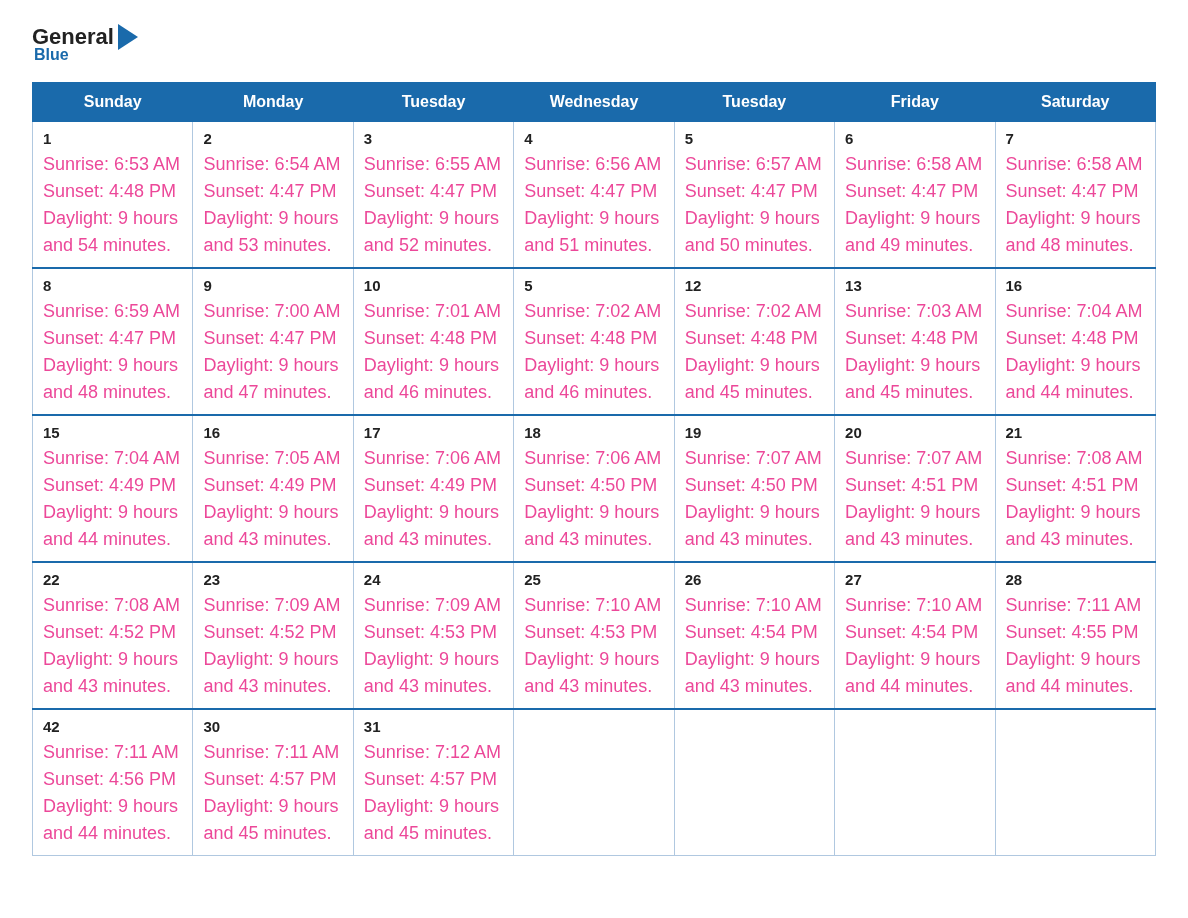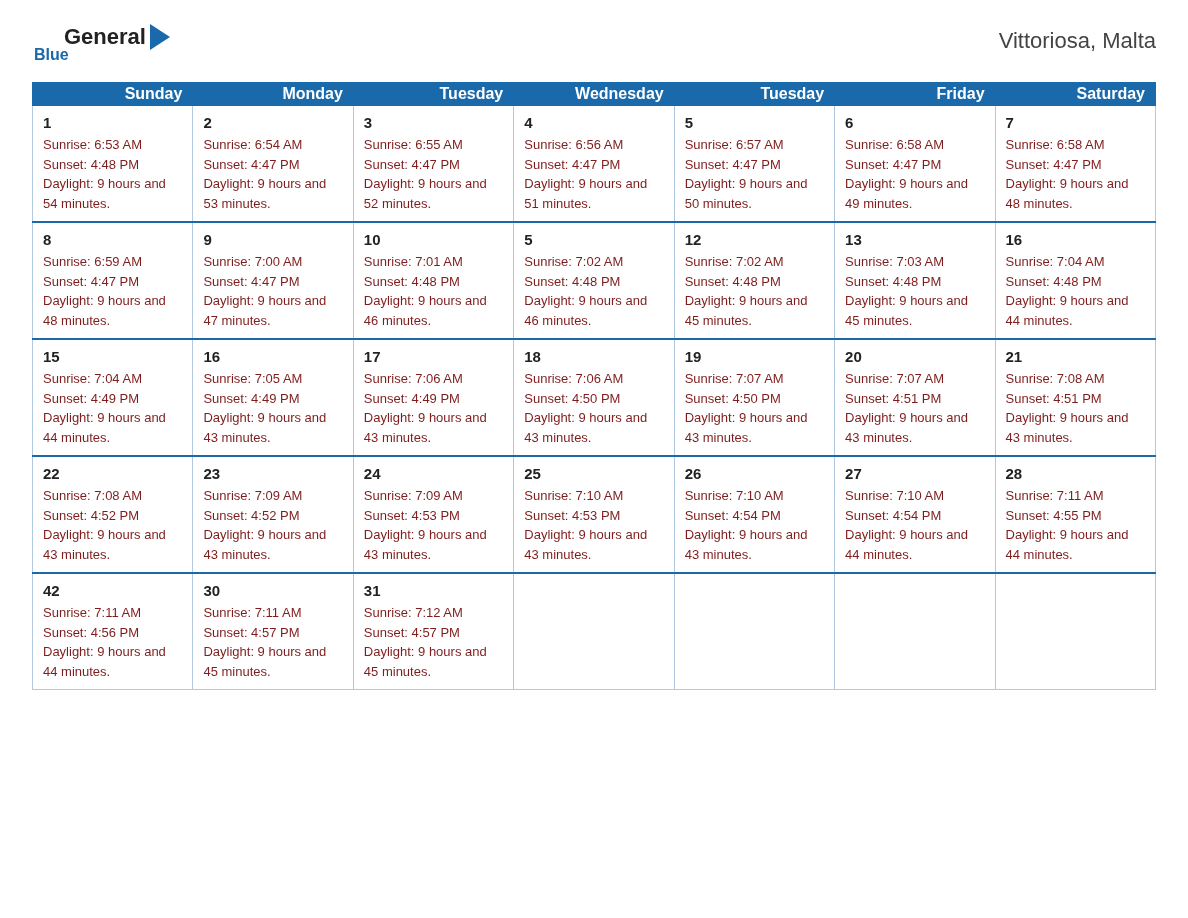--- a/index.html
+++ b/index.html
@@ -21,21 +21,20 @@
       display: flex;
       flex-direction: column;
       align-items: flex-start;
     }
     .logo-top {
       display: flex;
       align-items: flex-end;
       font-size: 22px;
       font-weight: bold;
       color: #222;
-      margin-left: 32px;
     }
     .logo-general {
       color: #222;
       font-size: 22px;
       font-weight: bold;
     }
     .logo-arrow {
       width: 0;
       height: 0;
       border-top: 13px solid transparent;
@@ -69,42 +68,42 @@
     .calendar {
       width: 100%;
       border-collapse: collapse;
       border: 1px solid #1a6aab;
     }
     .calendar thead tr th {
       background-color: #1a6aab;
       color: #fff;
       font-size: 16px;
       font-weight: bold;
-      padding: 2px 10px;
-      text-align: right;
+      padding: 10px 10px;
+      text-align: center;
       border: 1px solid #1a6aab;
     }
     .calendar tbody tr td {
       vertical-align: top;
       padding: 8px 10px;
       border: 1px solid #b0c8e0;
       font-size: 13.5px;
       color: #222;
       width: 14.28%;
       min-height: 90px;
     }
     .calendar tbody tr td .day-num {
       font-size: 15px;
       font-weight: bold;
       display: block;
       margin-bottom: 4px;
     }
     .calendar tbody tr td .day-info {
-      font-size: 13px;
-      color: #7f1d1d;
+      font-size: 18px;
+      color: #ec4899;
       line-height: 1.5;
     }
     .calendar tbody tr {
       border-top: 2px solid #1a6aab;
     }
     .calendar tbody tr:first-child {
       border-top: none;
     }
     .empty-cell {
       background: #fff;
@@ -115,21 +114,20 @@
 
 <div class="header">
   <div class="logo">
     <div class="logo-top">
       <span class="logo-general">General</span>
       <span class="logo-arrow"></span>
     </div>
     <div class="logo-blue">Blue</div>
   </div>
   <div class="title-block">
-    <h2>Vittoriosa, Malta</h2>
   </div>
 </div>
 
 <table class="calendar">
   <thead>
     <tr>
       <th>Sunday</th>
       <th>Monday</th>
       <th>Tuesday</th>
       <th>Wednesday</th>

